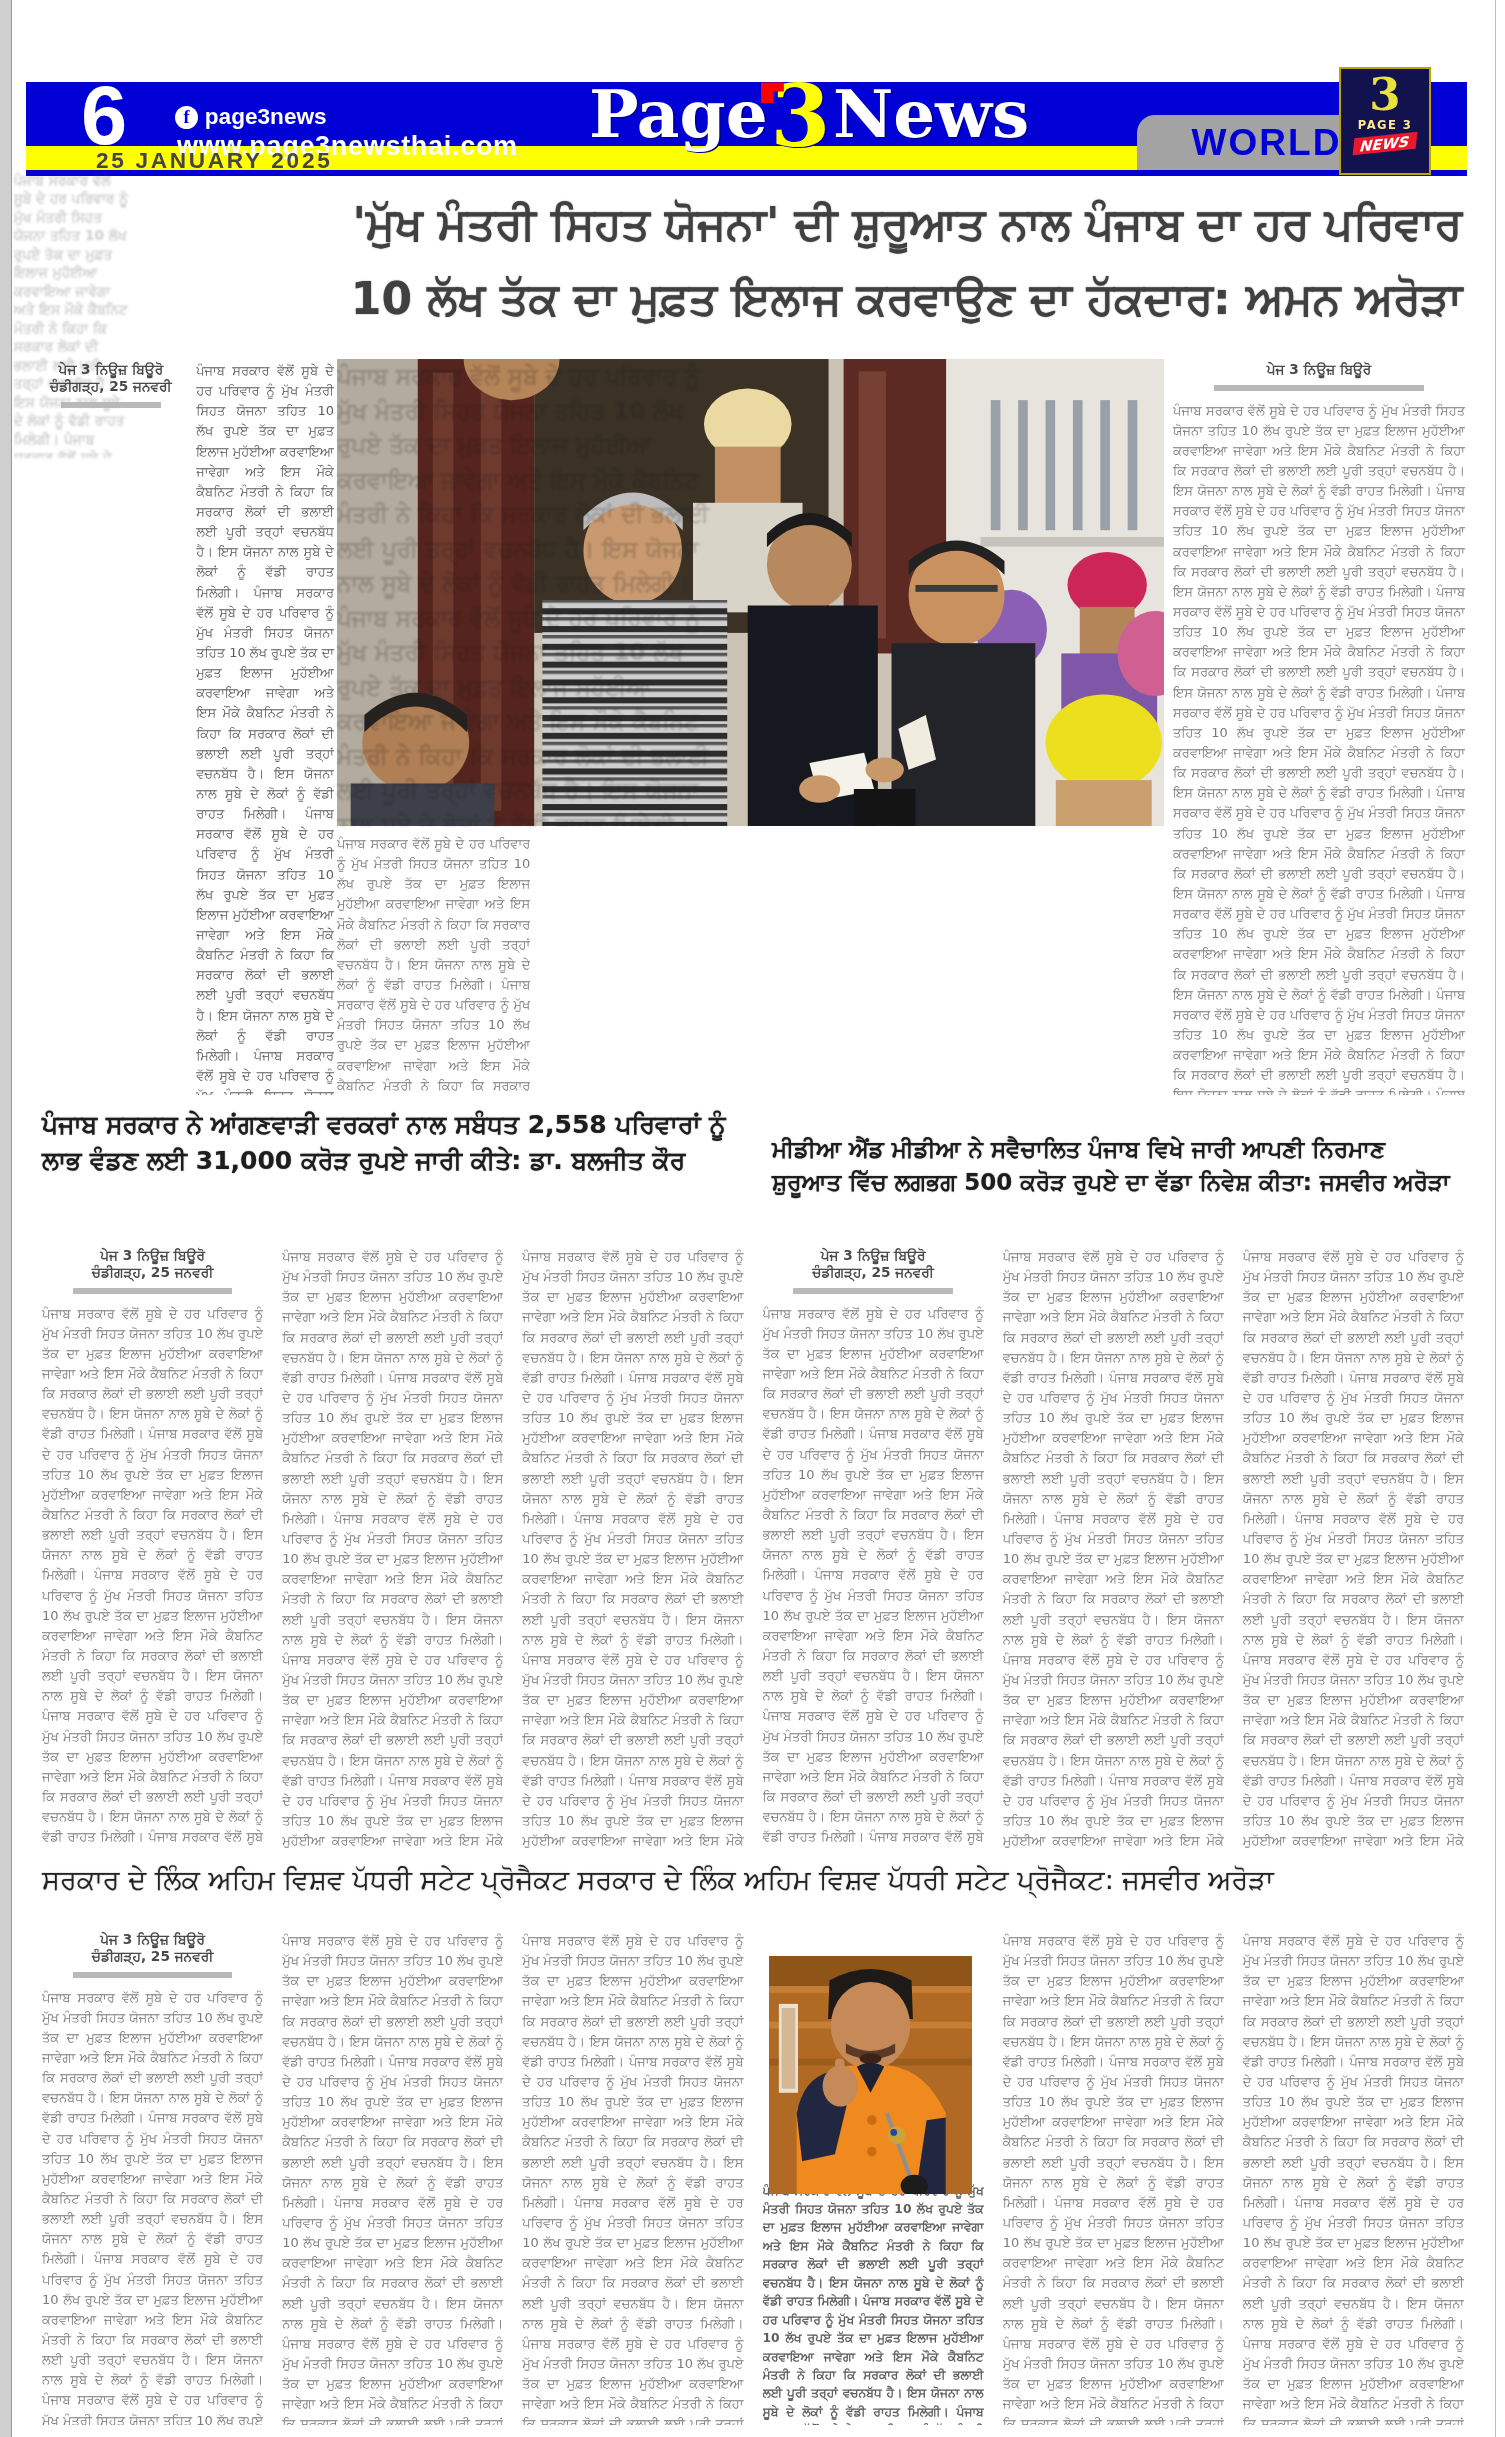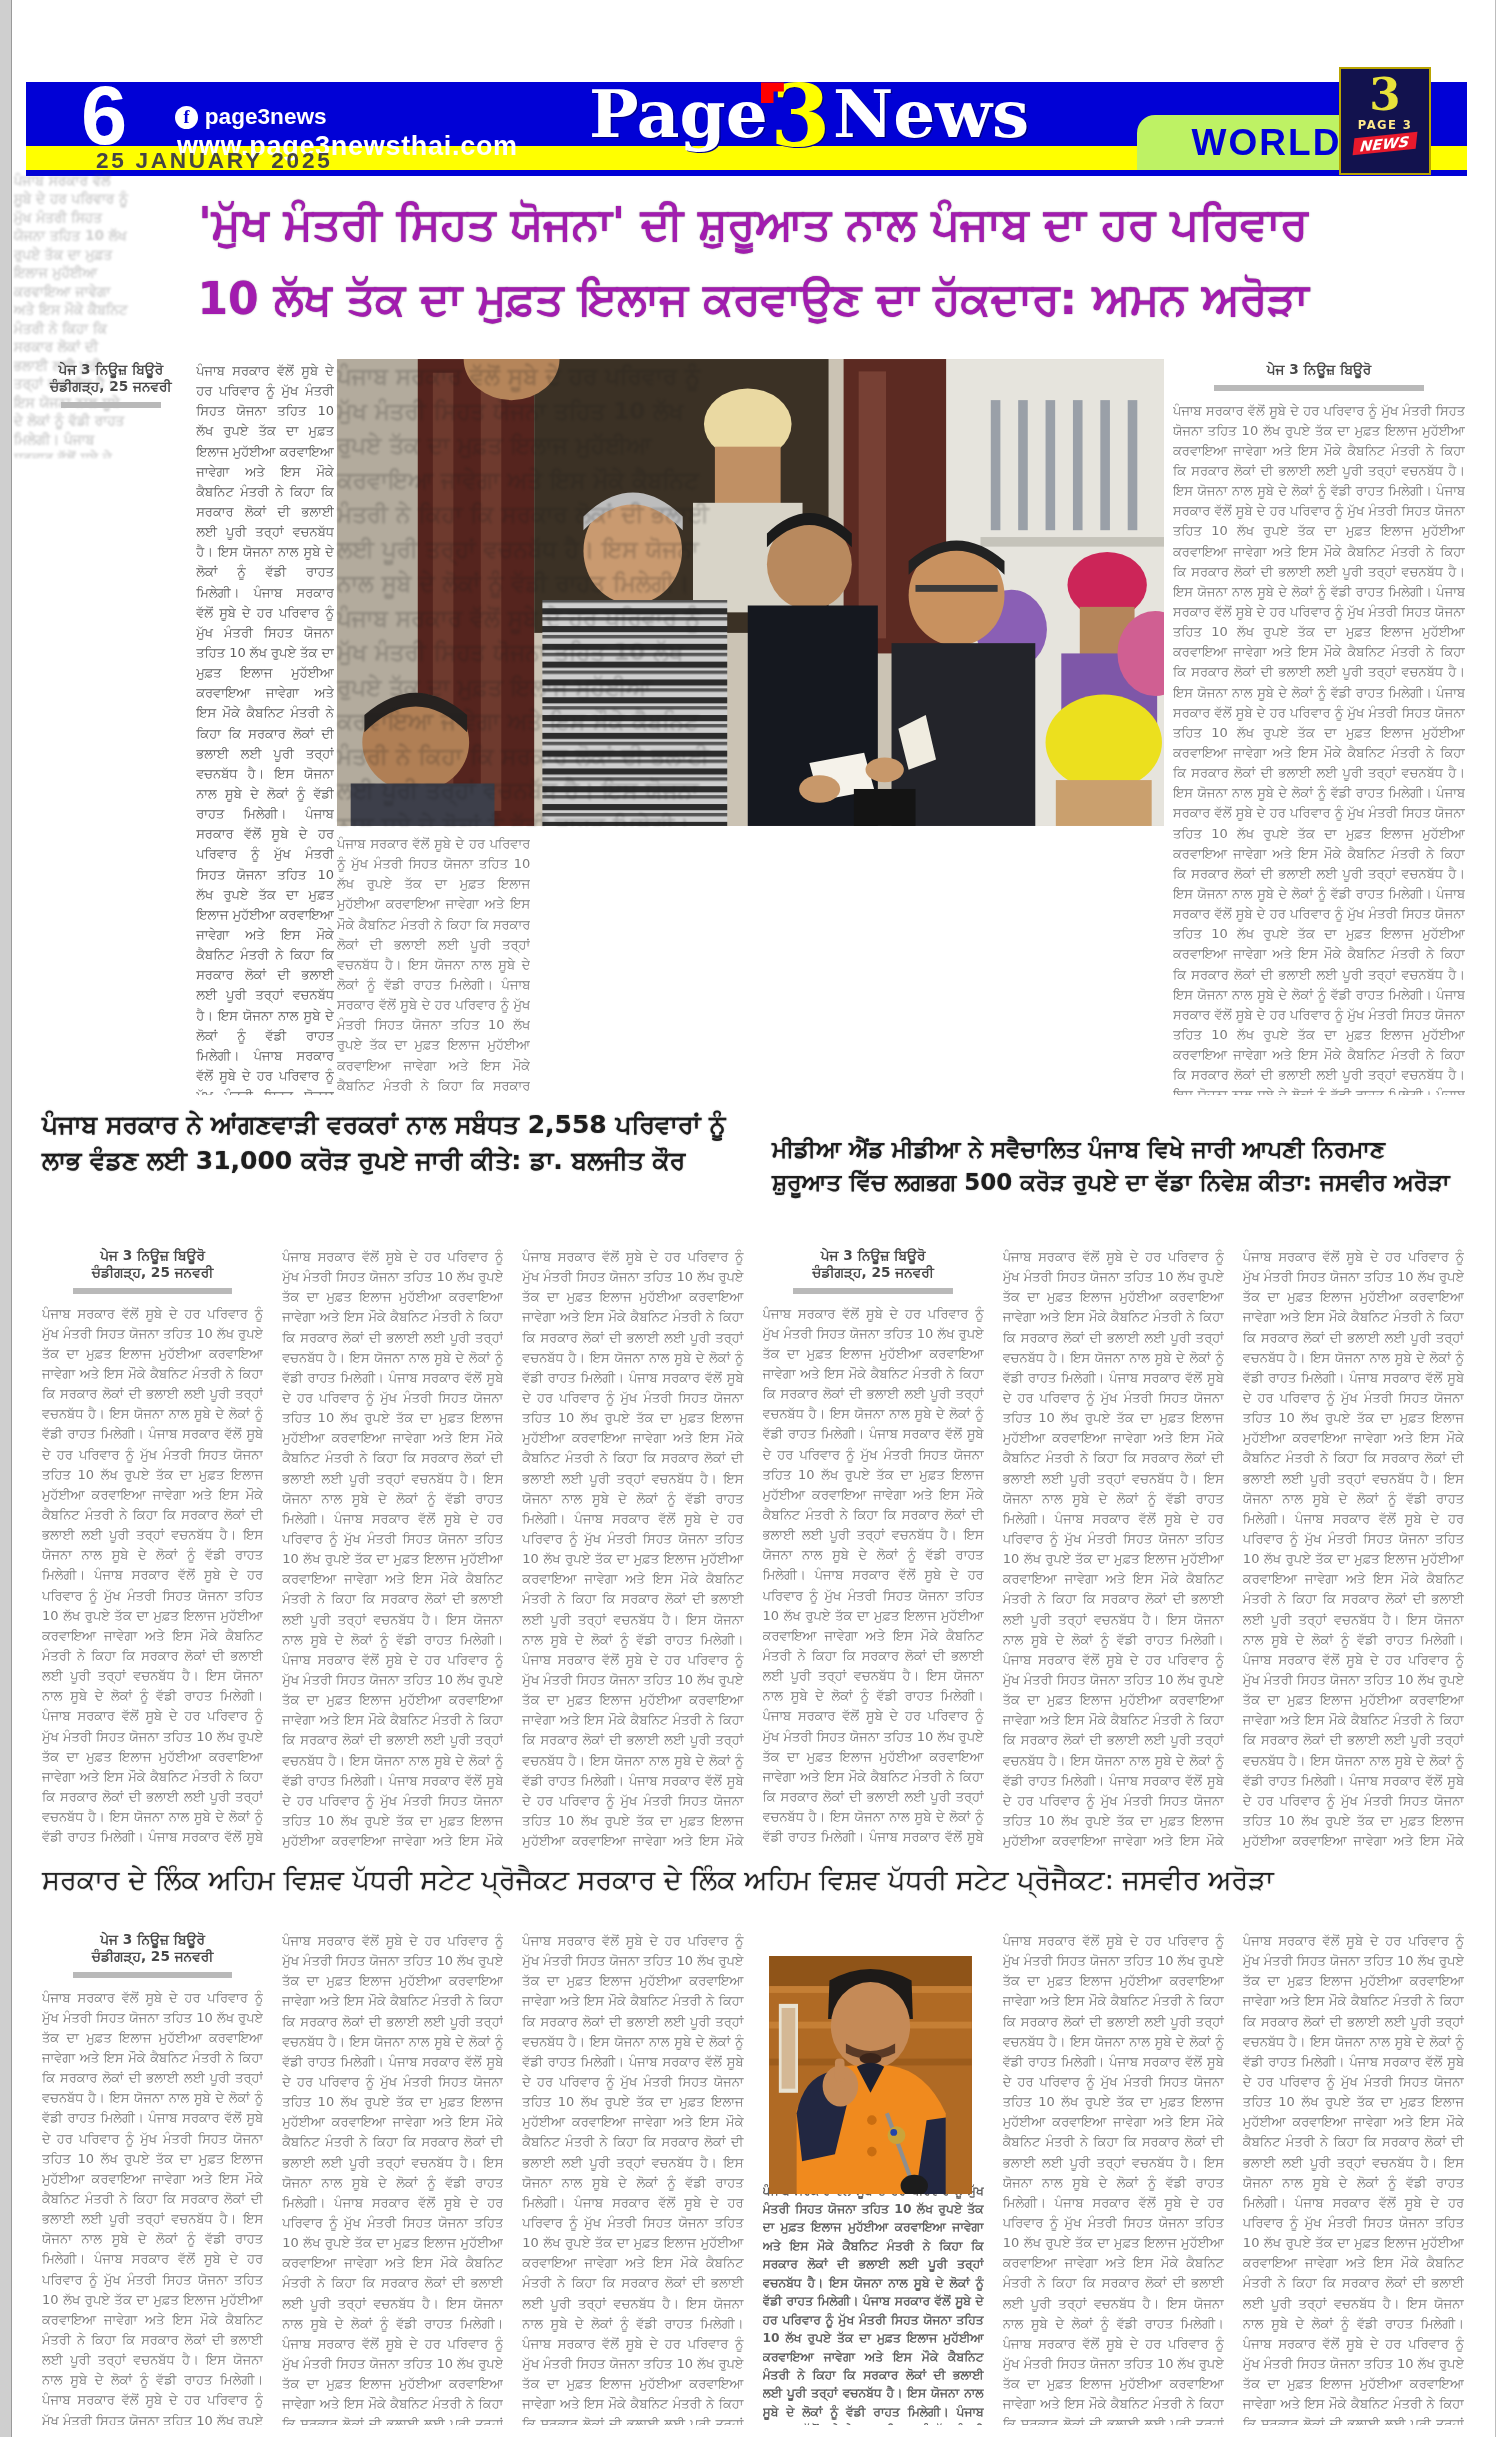--- a/index.html
+++ b/index.html
@@ -22,32 +22,32 @@
   .website{position:absolute;left:177px;top:131px;color:#fff;font-weight:bold;font-size:27px;
            font-family:"Liberation Sans",sans-serif;letter-spacing:0.7px;}
   .dateband{position:absolute;left:96px;top:148px;color:#454545;font-weight:bold;font-size:22.6px;
             font-family:Liberation Sans, sans-serif;letter-spacing:2.7px;}
   .masthead{position:absolute;left:589px;top:81px;height:68px;display:flex;align-items:flex-start;
             font-family:"DejaVu Serif",serif;font-weight:bold;color:#fff;justify-content:space-between;}
   .mast-part{font-size:66px;line-height:1;text-shadow:1.4px 1.4px 0 #00008a;}
   .mast-three{position:relative;font-size:86px;line-height:.82;color:#ffff00;margin:0 2.7px;text-shadow:1.4px 1.4px 0 #00008a;}
   .mast-flag{position:absolute;left:-9.6px;top:1.4px;width:23px;height:20.5px;background:#ff0000;
              clip-path:polygon(0 0,100% 0,100% 45%,55% 45%,55% 100%,0 100%);}
-  .world-tab{position:absolute;left:1137px;top:115px;width:259px;height:55px;background:#bef264;
+  .world-tab{position:absolute;left:1137px;top:115px;width:259px;height:55px;background:#a3a3a3;
              border-radius:18px 18px 0 0;display:flex;align-items:center;justify-content:center;}
   .world-tab span{color:#0101d6;font-size:37px;font-weight:bold;font-family:"Liberation Sans",sans-serif;letter-spacing:2.1px;}
   .logo-box{position:absolute;left:1339px;top:67px;width:92px;height:108px;background:#12124e;
             border:2.1px solid #b9a400;display:flex;flex-direction:column;align-items:center;justify-content:flex-start;}
   .logo-three{color:#e8e23a;font-size:45px;font-weight:bold;font-family:"DejaVu Serif",serif;line-height:1;margin-top:2.7px;}
   .logo-page{color:#ffe98c;font-size:11.6px;font-weight:bold;letter-spacing:1.4px;margin-top:1.4px;}
   .logo-news{margin-top:2.7px;background:#e8192c;color:#fff;font-style:italic;font-weight:bold;font-size:14.4px;
              padding:0.7px 6.8px;transform:skewX(-12deg) rotate(-6deg);}
 
   
-  .headline{position:absolute;left:44px;width:1418px;text-align:center;color:#a21caf;font-weight:bold;
+  .headline{position:absolute;left:44px;width:1418px;text-align:right;color:#404040;font-weight:bold;
             font-size:44px;line-height:1.1;text-shadow:0 0 1.4px #777;}
   .hl1{top:200px;}
   .hl2{top:275px;}
 
   
   .filler{color:#7b7b7b;font-size:13px;line-height:1.55;text-align:justify;
           filter:blur(0.3px);word-break:break-word;overflow:hidden;}
   .filler.dark{color:#5d5d5d;filter:blur(0.4px);}
   .dl{color:#4a4a4a;font-weight:bold;font-size:13.7px;text-align:center;filter:blur(0.2px);}
   .dl-rule{height:6.2px;background:#b9b9b9;width:72%;margin:6.8px auto 9.6px auto;}

